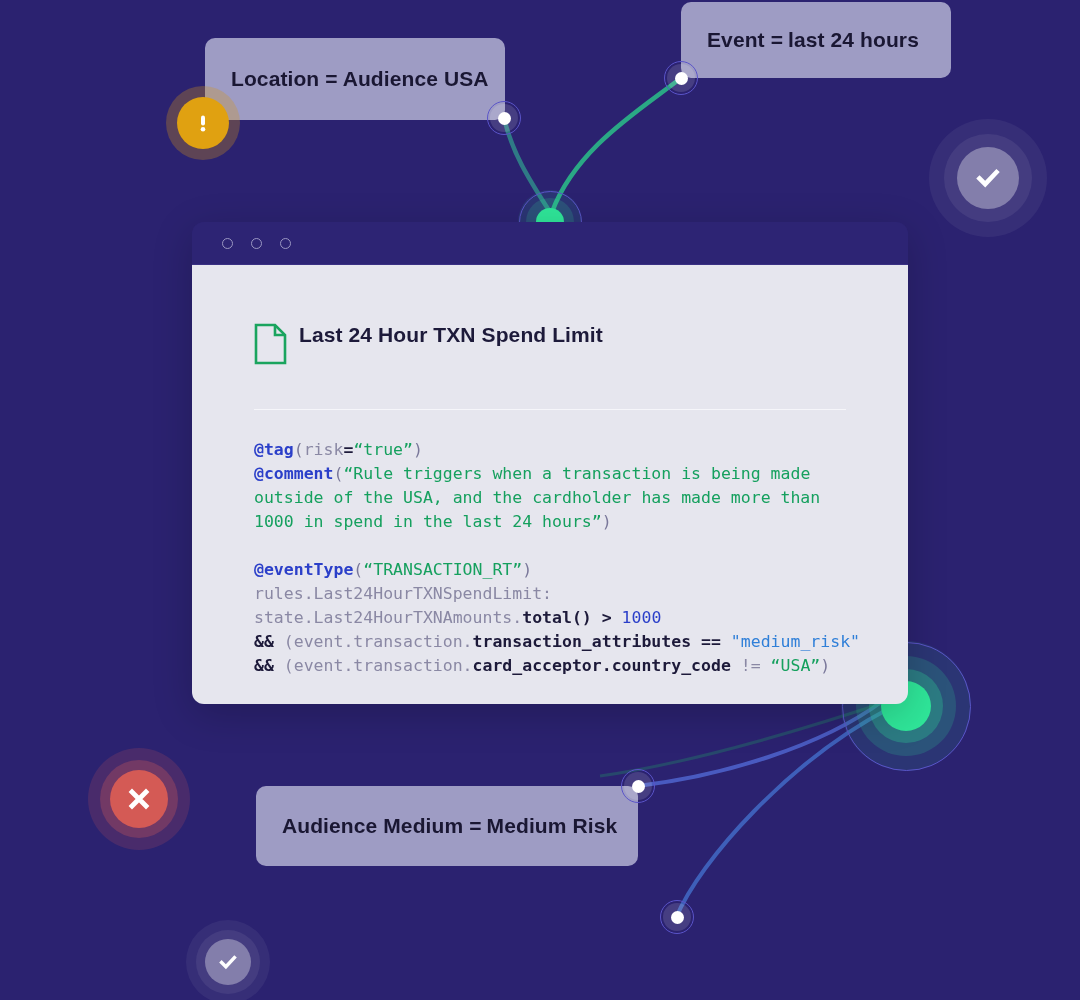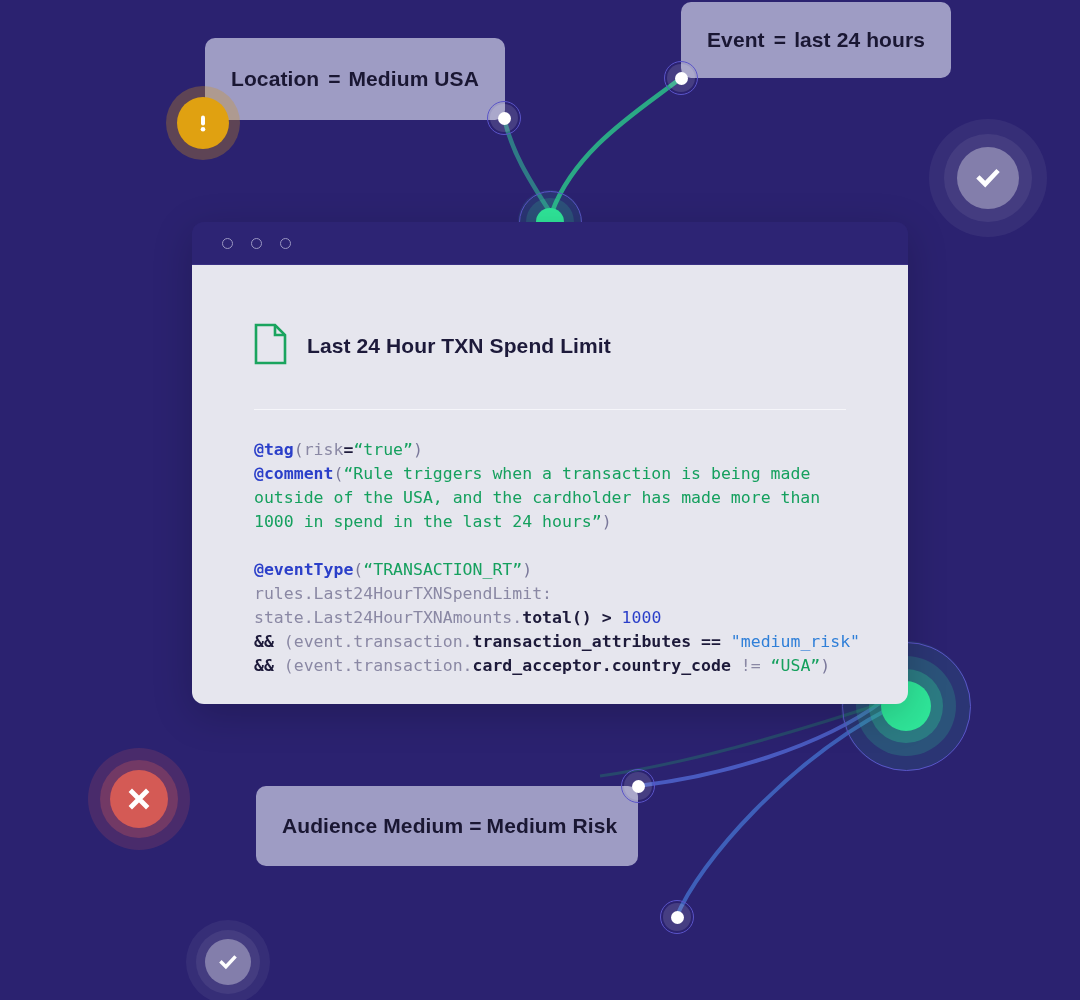--- a/index.html
+++ b/index.html
@@ -13,21 +13,21 @@
     width:1080px; height:1000px;
     background:#2b2270;
   }
 
   
   #wires { position:absolute; inset:0; width:1080px; height:1000px; }
 
   
   .pill {
     position:absolute;
-    display:flex; align-items:center; justify-content:space-between;
+    display:flex; align-items:center; justify-content:flex-start;
     background:#9e9cc4;
     border-radius:10px;
     color:#1a1733;
     font-size:21px;
     letter-spacing:.1px;
     white-space:nowrap;
     padding:0 26px;
   }
   .pill .k { font-weight:bold; }
   .pill .op { font-weight:bold; margin:0 5px 0 6px; }
@@ -142,23 +142,23 @@
   .tdot {
     width:11px; height:11px; border-radius:50%;
     border:1.6px solid #9a97c2; background:transparent;
   }
   #panel {
     height:439px;
     background:#e6e6ee;
     padding:40px 0 0 0;
   }
   #doc-head {
-    display:flex; align-items:center;
+    display:flex; align-items:flex-start;
     padding:18px 0 0 62px;
-    gap:20px;
+    gap:12px;
   }
   #doc-title {
     font-size:21px; font-weight:bold; color:#1d1a3a;
     letter-spacing:.1px;
   }
   #divider {
     margin:40px 62px 0 62px;
     height:1px; background:#f6f6fa;
   }
   #code {
@@ -193,21 +193,21 @@
     <path d="M 638 786 C 720 776 820 748 884 700" stroke="#4b5ec4" stroke-width="4" fill="none" opacity="0.95"></path>
 
     <path d="M 676 918 C 700 860 790 760 890 708" stroke="#3f63bd" stroke-width="4" fill="none" opacity="0.95"></path>
 
     <path d="M 600 776 C 700 762 820 724 892 700" stroke="#1f8f63" stroke-width="3" fill="none" opacity="0.35"></path>
   </svg>
 
   <div class="pill" id="pill-location">
     <span class="k">Location</span>
     <span class="op">=</span>
-    <span class="v">Medium USA</span>
+    <span class="v">Audience USA</span>
   </div>
 
   <div class="pill" id="pill-event">
     <span class="k">Event</span>
     <span class="op">=</span>
     <span class="v">last 24 hours</span>
   </div>
 
   <div class="pill" id="pill-audience">
     <span class="k">Audience Medium</span>

